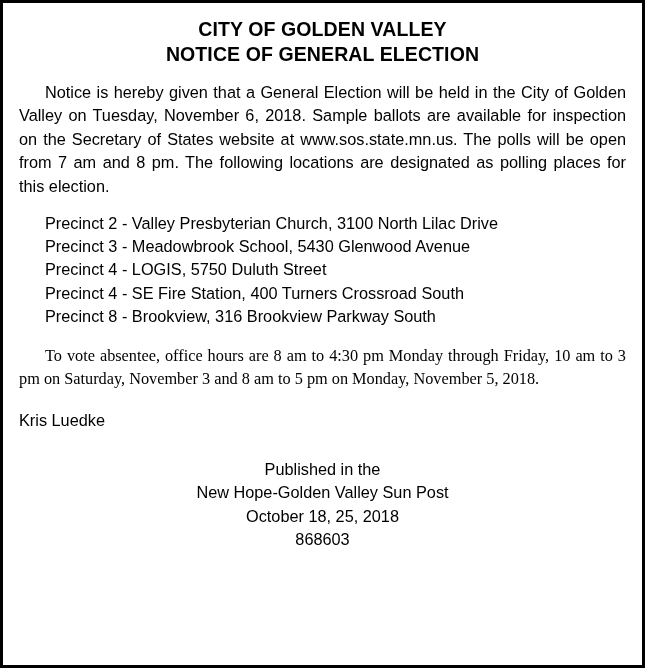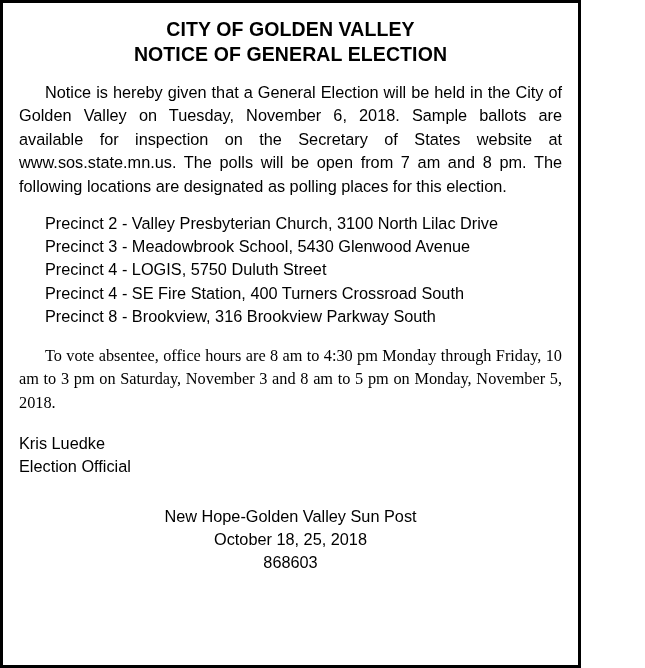--- a/index.html
+++ b/index.html
@@ -5,21 +5,21 @@
   html, body {
     margin: 0;
     padding: 0;
     background: #ffffff;
   }
   body {
     font-family: "Liberation Sans", sans-serif;
     color: #000000;
   }
   .notice {
-    width: 581px;
+    width: 645px;
     height: 668px;
     box-sizing: border-box;
     border: 3px solid #000000;
     background: #ffffff;
     padding: 12px 16px 8px 16px;
     overflow: hidden;
   }
   .title {
     text-align: center;
     font-weight: bold;
@@ -91,22 +91,22 @@
     <li>Precinct 3 - Meadowbrook School, 5430 Glenwood Avenue</li>
     <li>Precinct 4 - LOGIS, 5750 Duluth Street</li>
     <li>Precinct 4 - SE Fire Station, 400 Turners Crossroad South</li>
     <li>Precinct 8 - Brookview, 316 Brookview Parkway South</li>
   </ul>
 
   <p class="para absentee"><span class="indent"></span><span>To vote absentee, office hours are 8 am to 4:30 pm Monday through Friday, 10 am to 3 pm on Saturday, November 3 and 8 am to 5 pm on Monday, November 5, 2018.</span></p>
 
   <div class="signature">
     <div>Kris Luedke</div>
-    <div>Election Official</div>
   </div>
 
   <div class="published">
+    <div>Published in the</div>
     <div>New Hope-Golden Valley Sun Post</div>
     <div>October 18, 25, 2018</div>
     <div>868603</div>
   </div>
 
 </div>
 
 </body></html>

